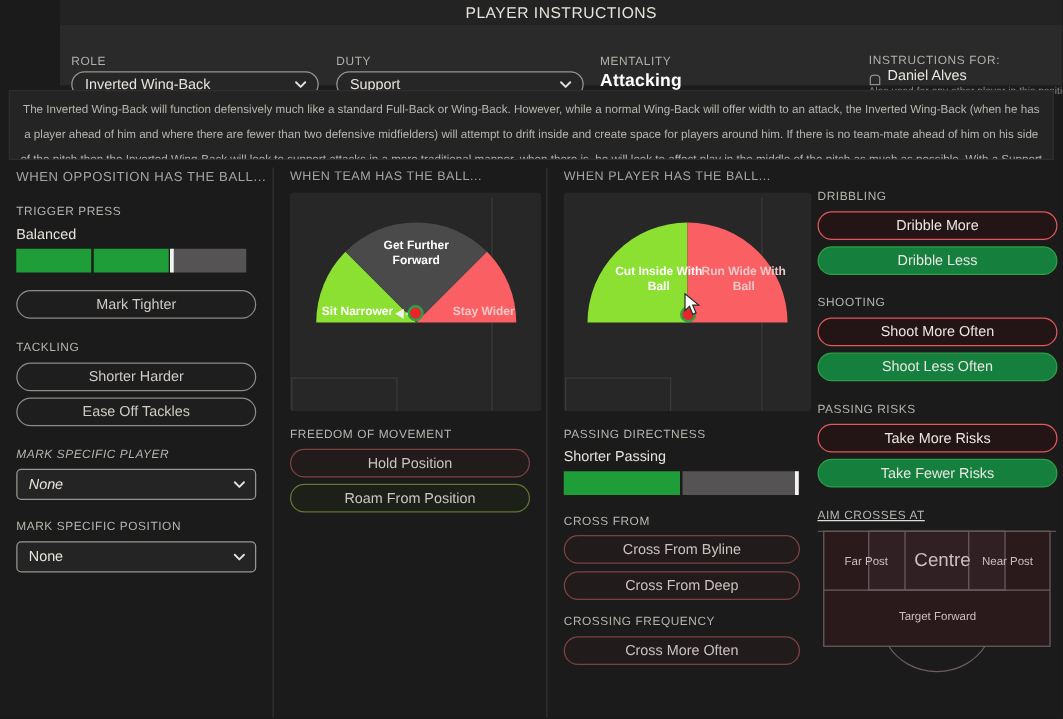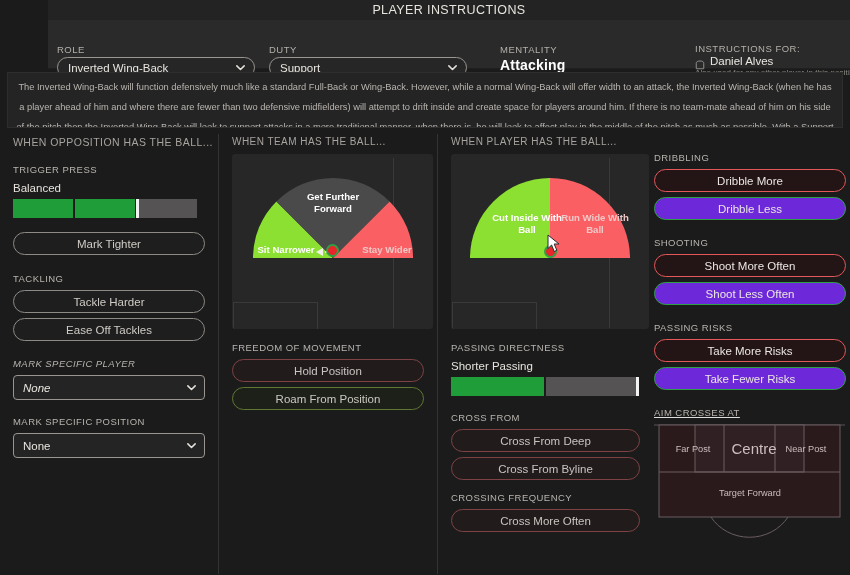--- a/index.html
+++ b/index.html
@@ -42,21 +42,21 @@
     color: #e8e4df; font-size: 11.5px;
     position: relative;
   }
   .combo .cv { flex: 1 1 auto; white-space: nowrap; overflow: hidden; }
   .chev { width: 11px; height: 11px; flex: 0 0 auto; }
   .chev svg { display: block; }
 
   .grp { position: absolute; }
   #g-role  { left: 9px;   top: 24px; width: 198px; }
   #g-duty  { left: 221px; top: 24px; width: 198px; }
-  #g-ment  { left: 452px; top: 24px; width: 150px; }
+  #g-ment  { left: 432px; top: 24px; width: 150px; }
   #g-instr { left: 647px; top: 23px; width: 200px; }
 
   .grp .fieldlabel { display:block; margin-bottom: 2px; }
   #g-ment .fieldlabel { margin-bottom: 1px; }
   .mentval { font-size: 14px; font-weight: bold; color: #ffffff; letter-spacing: .2px; }
 
   #g-instr .fieldlabel { margin-bottom: 1px; }
   .pl-row { display: flex; align-items: center; gap: 5px; }
   .pl-name { font-size: 11.5px; color: #eae7e2; }
   .pl-sub { font-size: 8px; color: #8c8984; margin-top: 1px; letter-spacing: .1px; }
@@ -92,21 +92,21 @@
     display: flex; align-items: center; justify-content: center;
     font-size: 11.5px; color: #cfcbc6;
     background: #212121;
     border: 1px solid #8e8a85;
     white-space: nowrap;
   }
   .pill.neutral { border-color: #8e8a85; background: #1e1e1e; }
   .pill.dim-red   { border-color: #7e4244; background: #221b1c; color: #c9c3c0; }
   .pill.dim-green { border-color: #5f7832; background: #1d1f19; color: #c9c8c0; }
   .pill.red   { border-color: #e4575a; background: #231415; color: #eae6e2; }
-  .pill.green { border-color: #2fa045; background: #6d28d9; color: #eae6e2; text-align: right; }
+  .pill.green { border-color: #2fa045; background: #15803d; color: #eae6e2; text-align: right; }
 
   
   .dd {
     height: 25px; border: 1px solid #9a9590; border-radius: 4px;
     background: #242424;
     display: flex; align-items: center;
     padding: 0 7px 0 9px;
     font-size: 11.5px; color: #e8e4df;
   }
   .dd .cv { flex: 1 1 auto; }
@@ -228,21 +228,21 @@
 
     <div style="margin:14px 13px 0 13px;">
       <div class="pill neutral">
         <span>Mark Tighter</span>
       </div>
     </div>
 
     <div style="margin:18px 13px 0 13px;">
       <div class="sectitle">TACKLING</div>
       <div class="pill neutral" style="margin-top:6px;">
-        <span>Tackle Harder</span>
+        <span>Shorter Harder</span>
       </div>
       <div class="pill neutral" style="margin-top:5px;">
         <span>Ease Off Tackles</span>
       </div>
     </div>
 
     <div style="margin:17px 13px 0 13px;font-style:italic;">
       <div class="sectitle">MARK SPECIFIC PLAYER</div>
       <div class="dd" style="margin-top:6px;">
         <span class="cv">None</span>
@@ -341,25 +341,25 @@
       <div class="valtext" style="margin-top:7px;">Shorter Passing</div>
       <div class="segbar" style="width:188px; margin-top:5px;">
         <div class="seg on"></div>
         <div class="seg"></div>
         <div class="notch" style="left:185px;"></div>
       </div>
     </div>
 
     <div style="margin:16px 13px 0 13px;">
       <div class="sectitle">CROSS FROM</div>
+      <div class="pill dim-red" style="margin-top:5px;">
+        <span>Cross From Byline</span>
+      </div>
       <div class="pill dim-red" style="margin-top:6px;">
         <span>Cross From Deep</span>
-      </div>
-      <div class="pill dim-red" style="margin-top:5px;">
-        <span>Cross From Byline</span>
       </div>
     </div>
 
     <div style="margin:12px 13px 0 13px;">
       <div class="sectitle">CROSSING FREQUENCY</div>
       <div class="pill dim-red" style="margin-top:6px;">
         <span>Cross More Often</span>
       </div>
     </div>
   </div>

